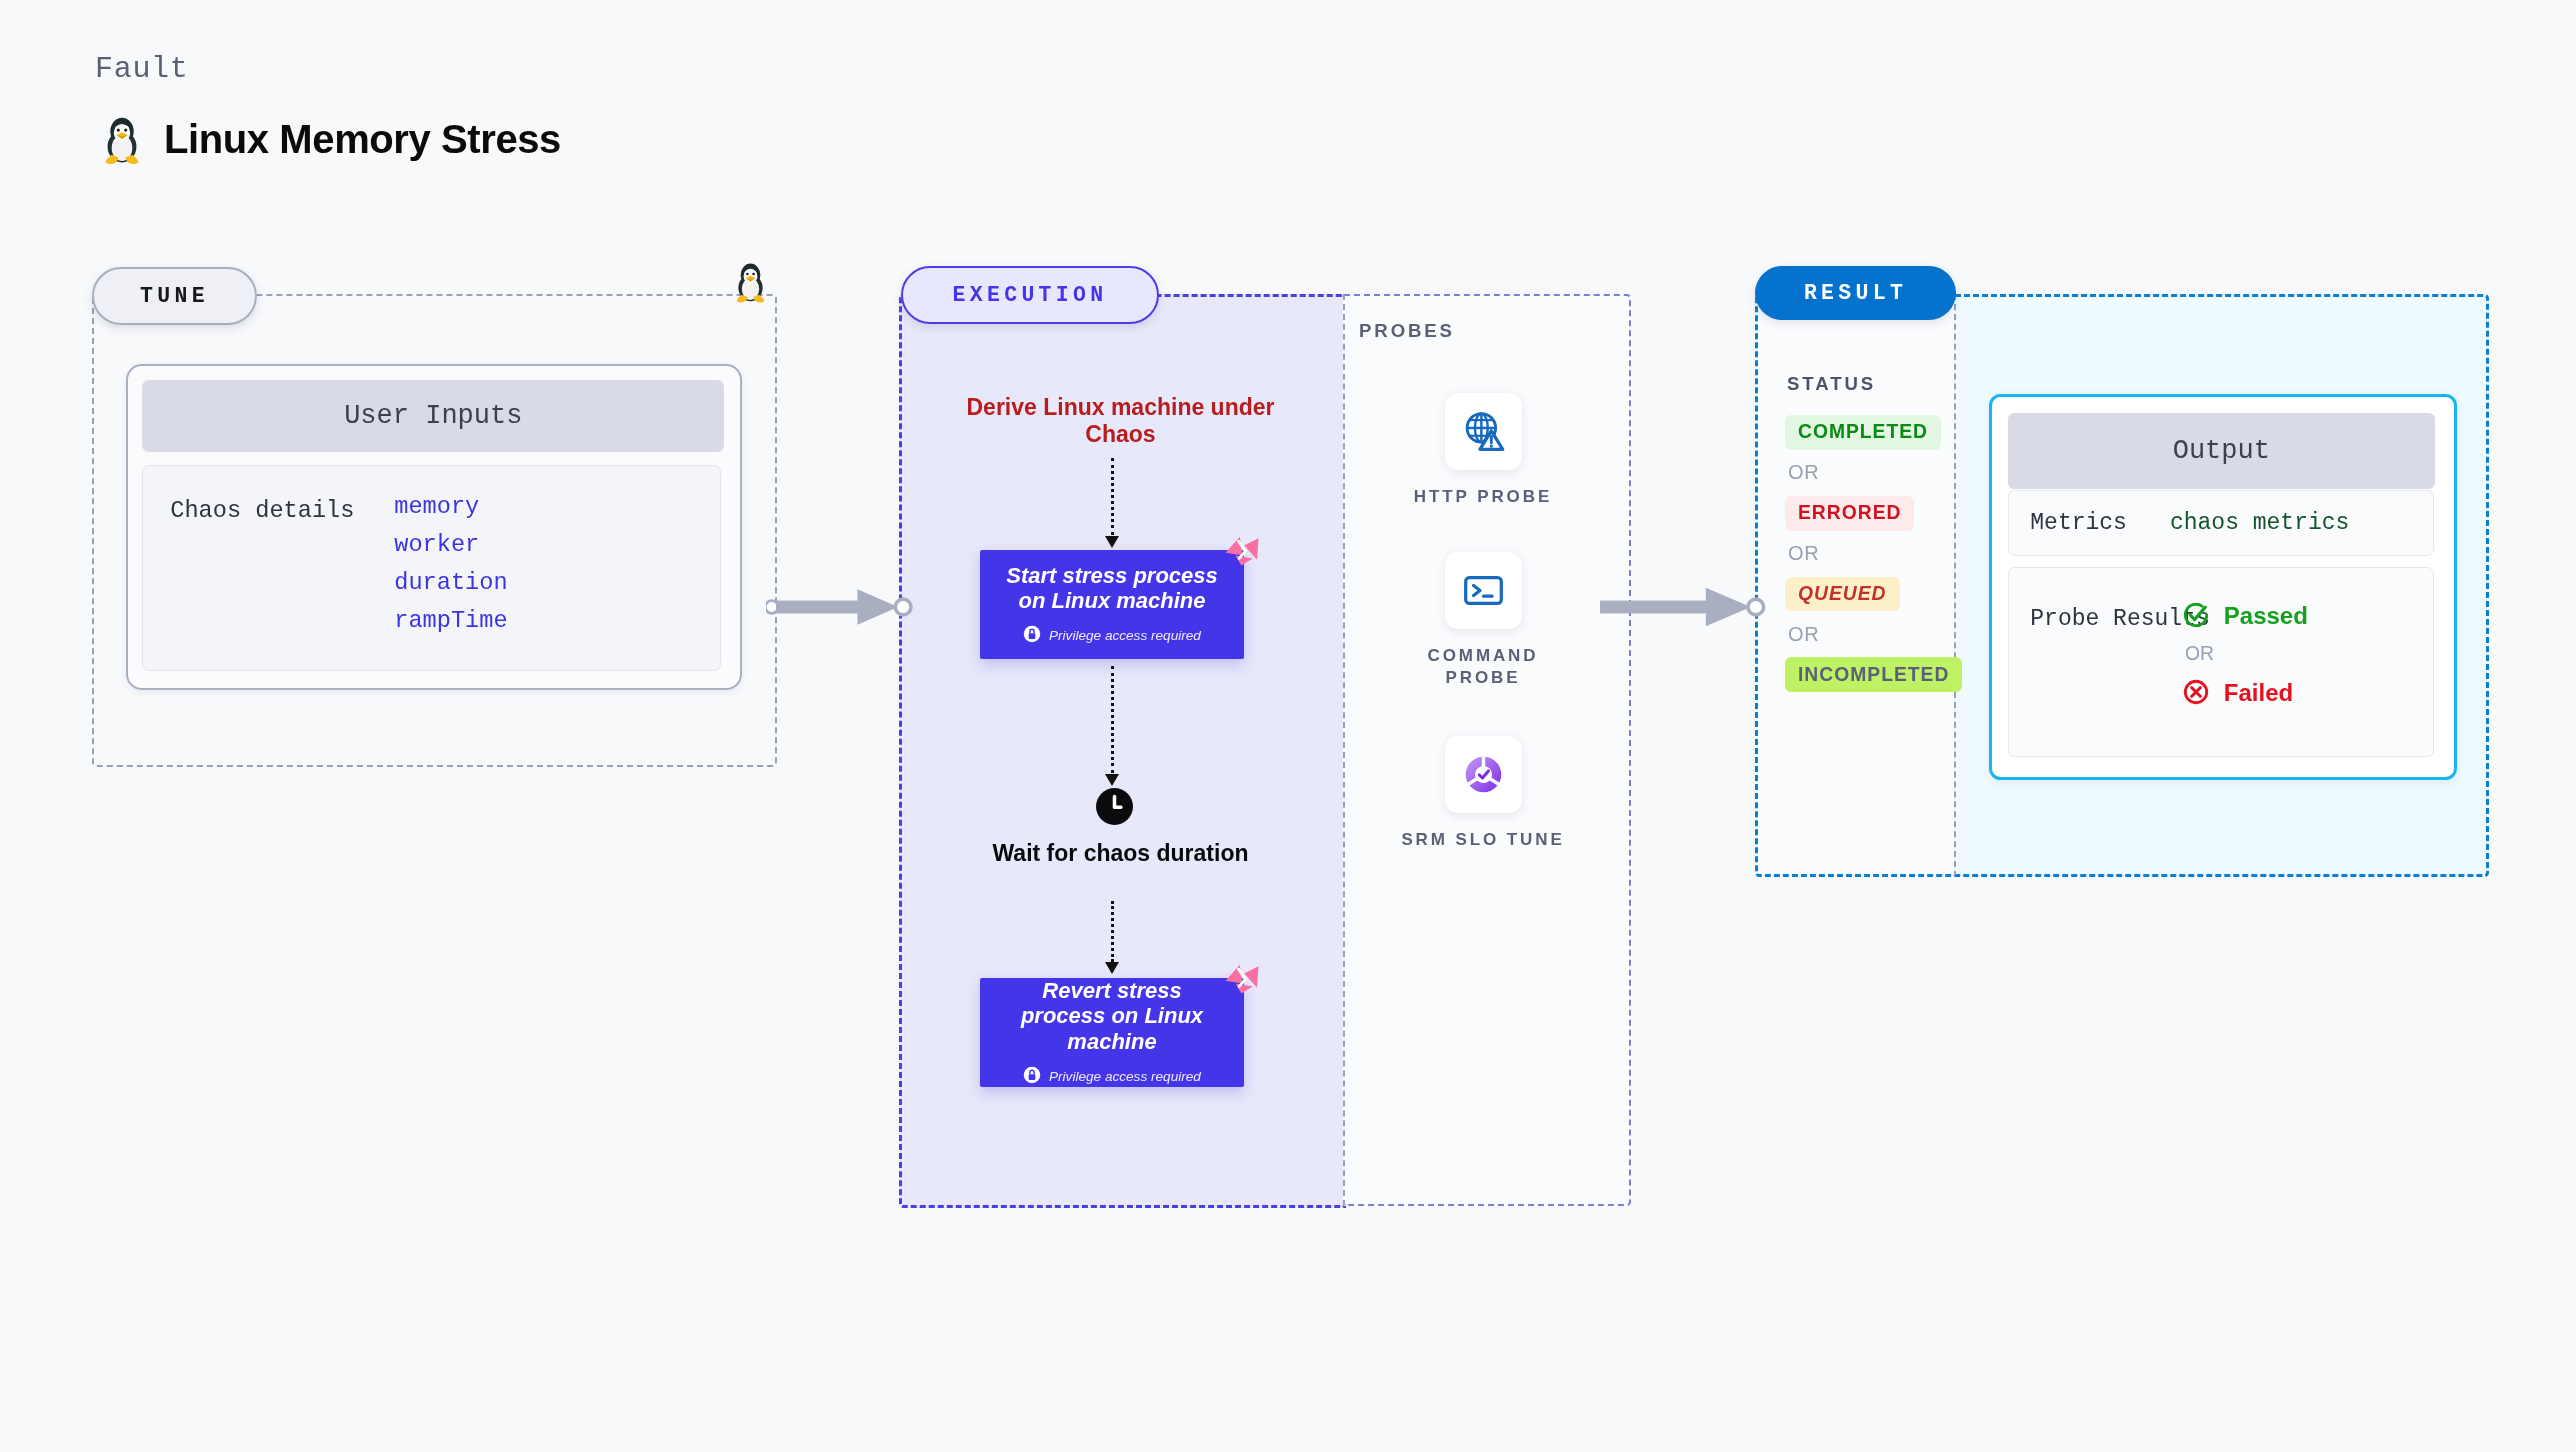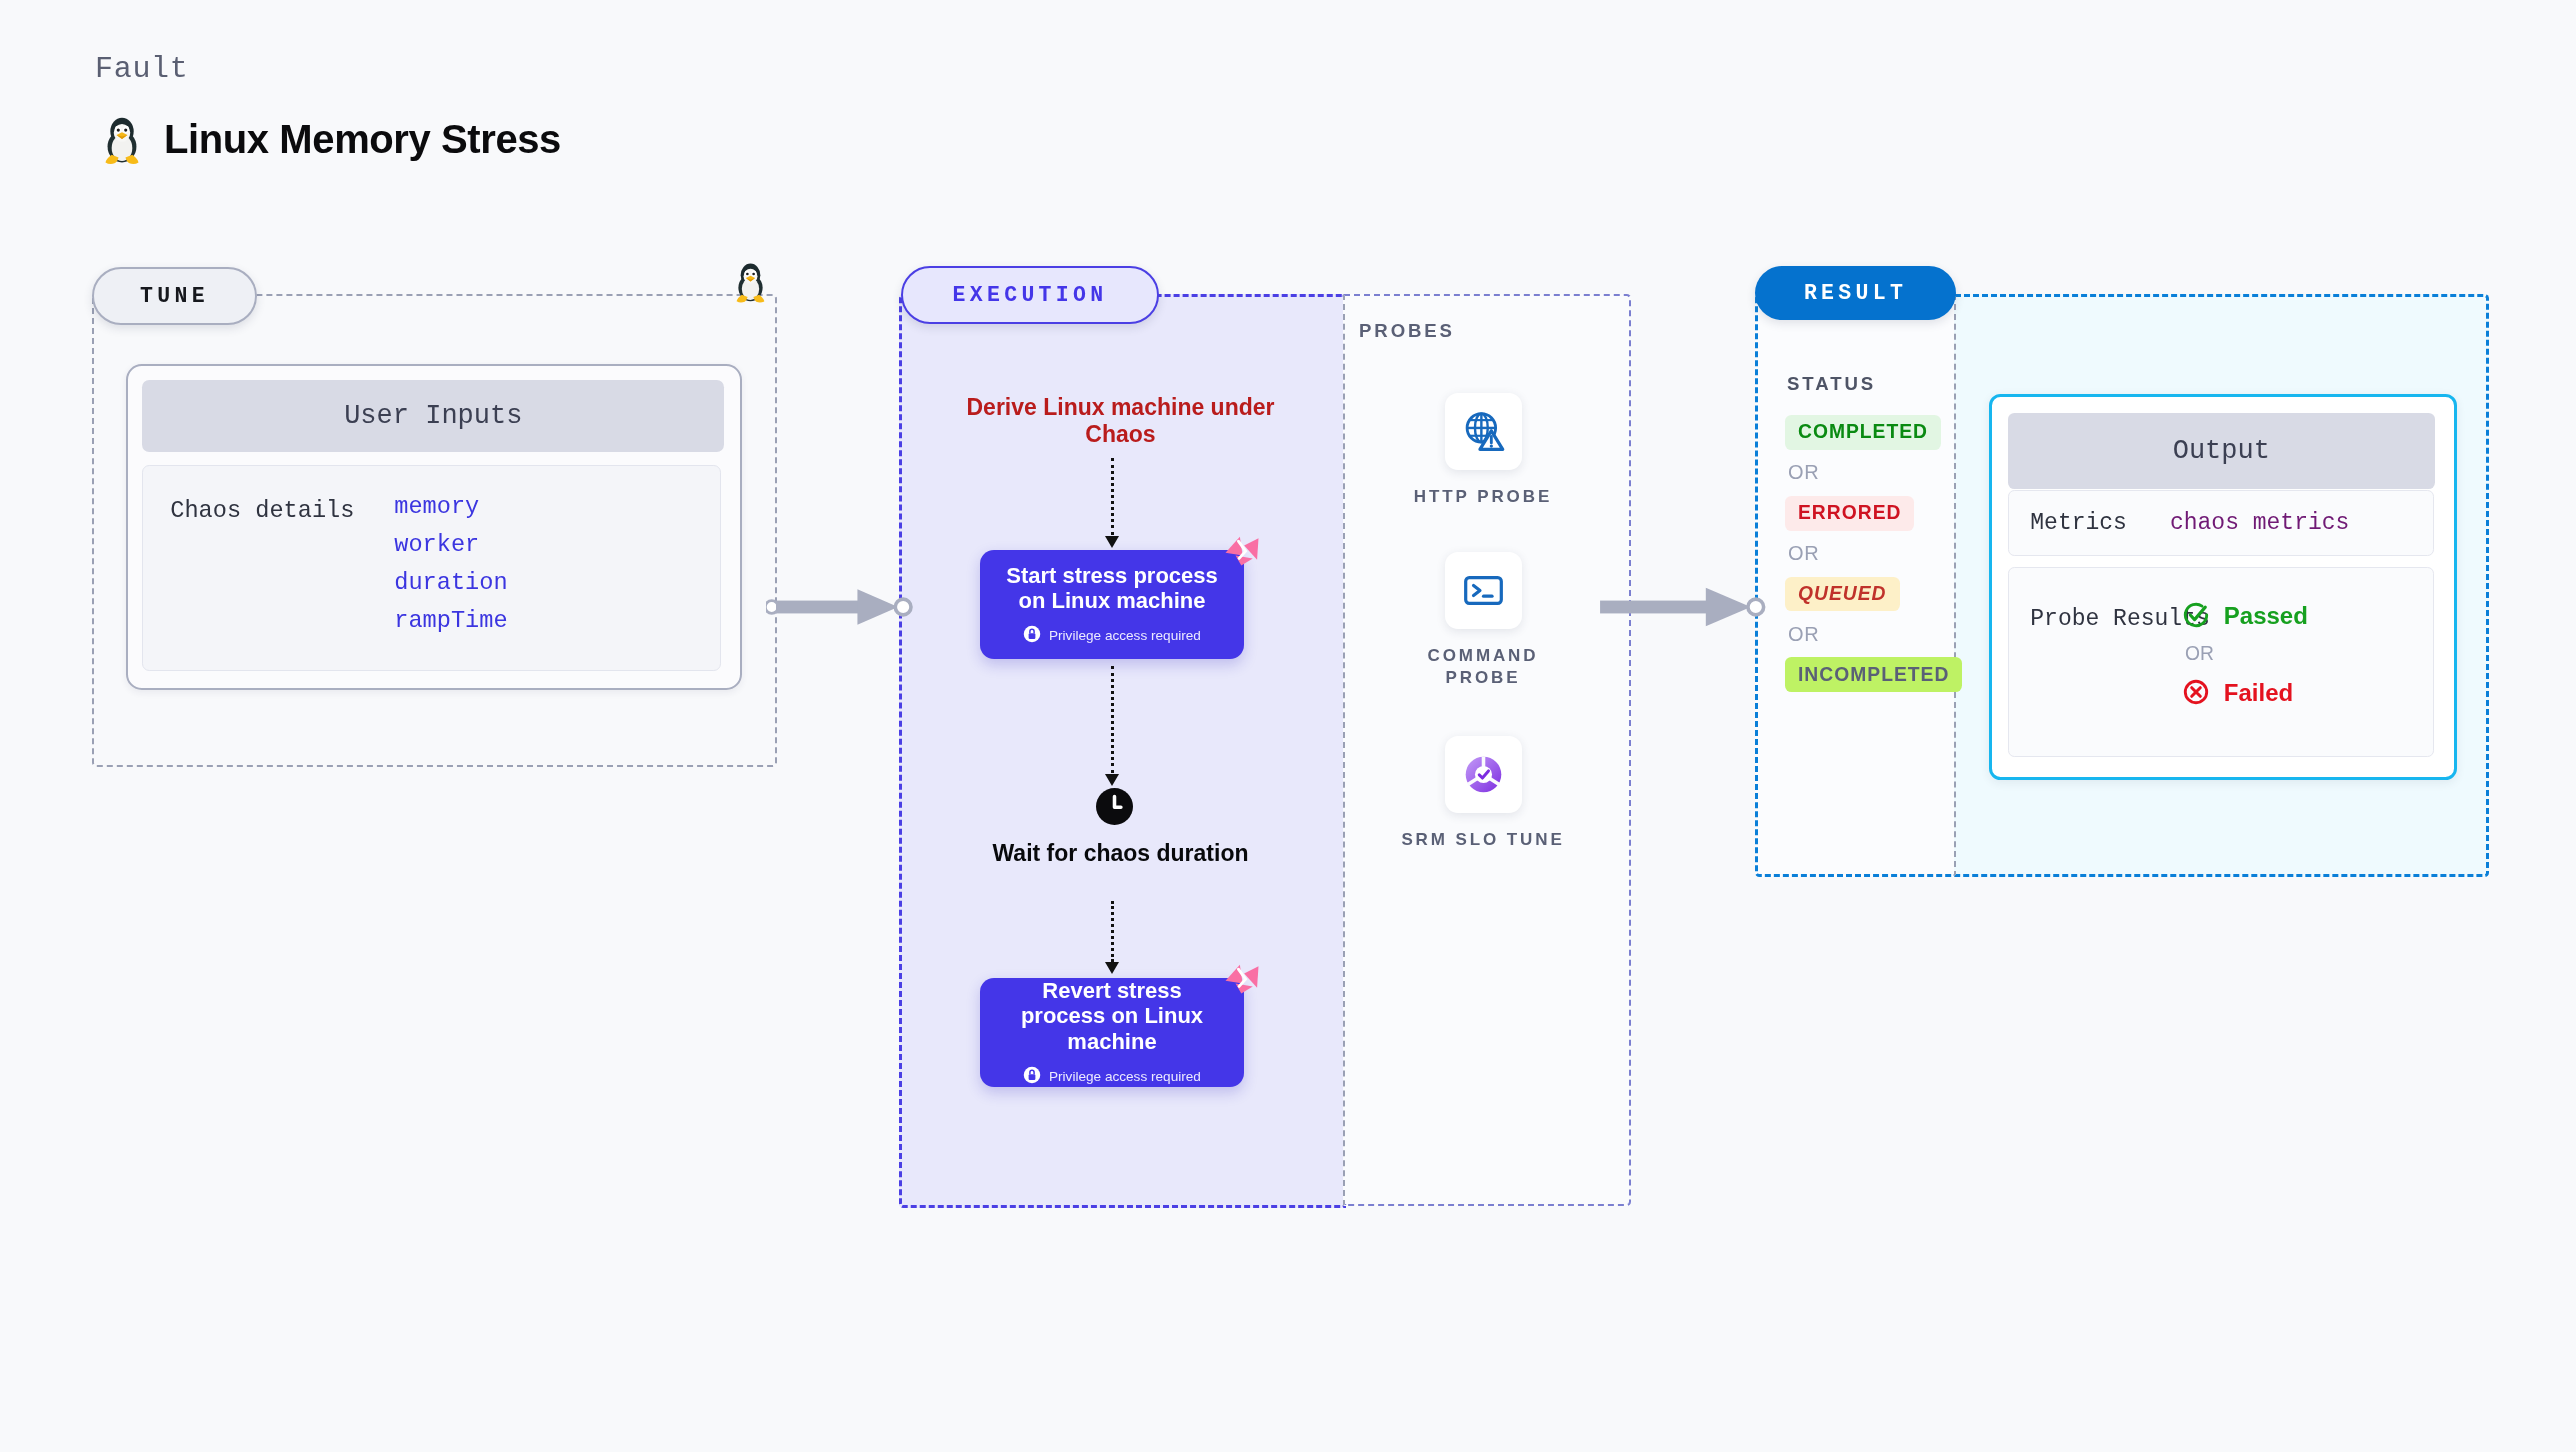--- a/index.html
+++ b/index.html
@@ -85,24 +85,24 @@
     position:absolute;left:1359px;top:320px;
     font-size:18.6px;font-weight:bold;letter-spacing:2.9px;color:#5a6076;
   }
 
   #derive-text{
     position:absolute;left:963px;top:394px;width:315px;text-align:center;
     font-size:23px;font-weight:bold;line-height:1.18;color:#b91c1c;
   }
 
   .exec-node{
-    position:absolute;background:#4436e8;border-radius:14px;
+    position:absolute;background:#4436e8;border-radius:2px;
     box-shadow:0 5.7px 14.3px rgba(50,40,190,.22);
     display:flex;flex-direction:column;align-items:center;justify-content:center;
-    color:#fff;text-align:center;
+    color:#fff;text-align:center;font-style:italic;
   }
   .exec-node-title{font-size:22px;font-weight:bold;line-height:1.17;padding:0 20px;}
   .exec-node-sub{
     display:flex;align-items:center;gap:7.9px;margin-top:11.5px;
     font-size:13.6px;color:#eceaff;font-weight:normal;
   }
   .harness-badge{position:absolute;right:-15.8px;top:-16.5px;}
 
   #start-node{left:980px;top:550px;width:264px;height:109px;}
   #revert-node{left:980px;top:978px;width:264px;height:109px;}
@@ -169,21 +169,21 @@
     background:#d8dae5;border-radius:6.4px;
     display:flex;align-items:center;justify-content:center;
     font-family:"Liberation Mono",monospace;font-size:27px;color:#3b3f52;
   }
   #metrics-row{
     position:absolute;left:15.8px;top:93px;width:424px;height:64px;
     background:#fafbfd;border:1.4px solid #e5e7ef;border-radius:6.4px;
     display:flex;align-items:center;
   }
   #metrics-label{margin-left:21.5px;font-family:"Liberation Mono",monospace;font-size:23px;color:#2f3340;}
-  #metrics-value{margin-left:43px;font-family:"Liberation Mono",monospace;font-size:23px;color:#701a75;}
+  #metrics-value{margin-left:43px;font-family:"Liberation Mono",monospace;font-size:23px;color:#14532d;}
   #probe-results-row{
     position:absolute;left:15.8px;top:170px;width:424px;height:188px;
     background:#fafbfd;border:1.4px solid #e5e7ef;border-radius:6.4px;
   }
   #probe-results-label{
     position:absolute;left:21.5px;top:36px;
     font-family:"Liberation Mono",monospace;font-size:23px;color:#2f3340;line-height:1.35;
   }
   #probe-results-values{position:absolute;left:172px;top:31.5px;}
   .pr-row{display:flex;align-items:center;gap:13px;}

